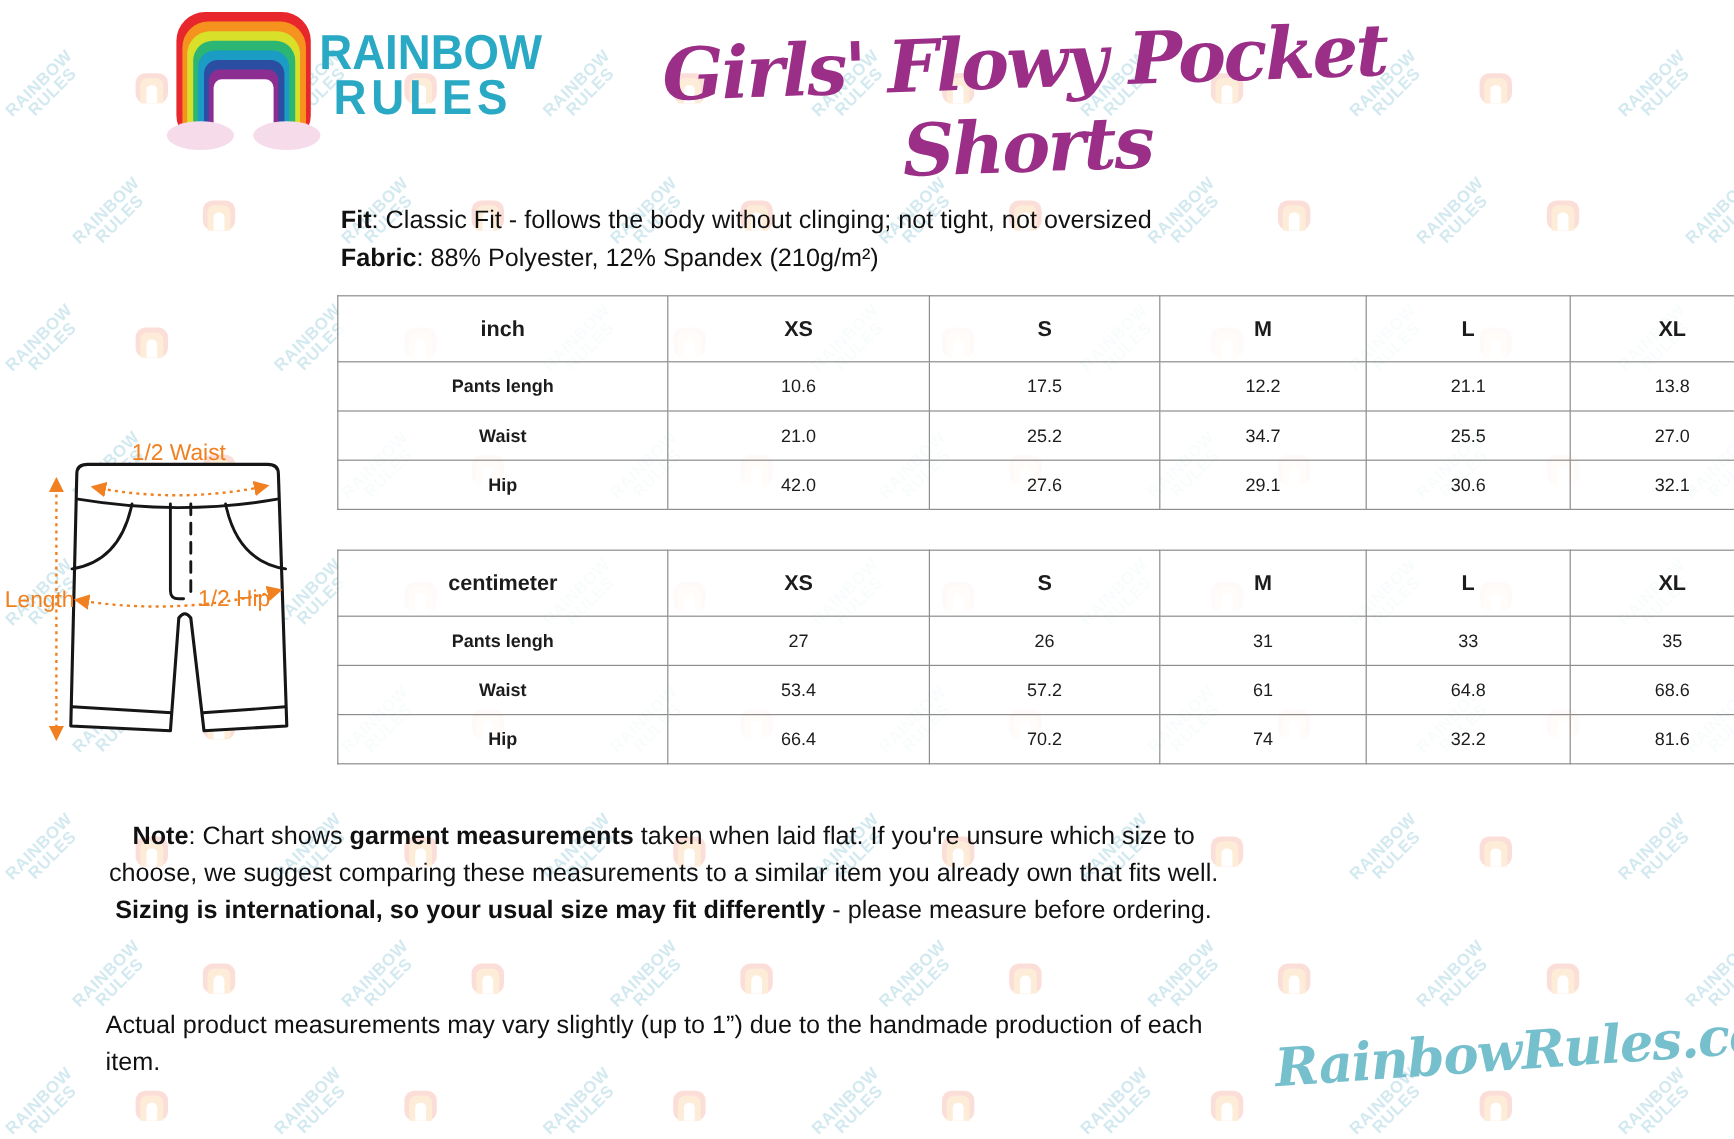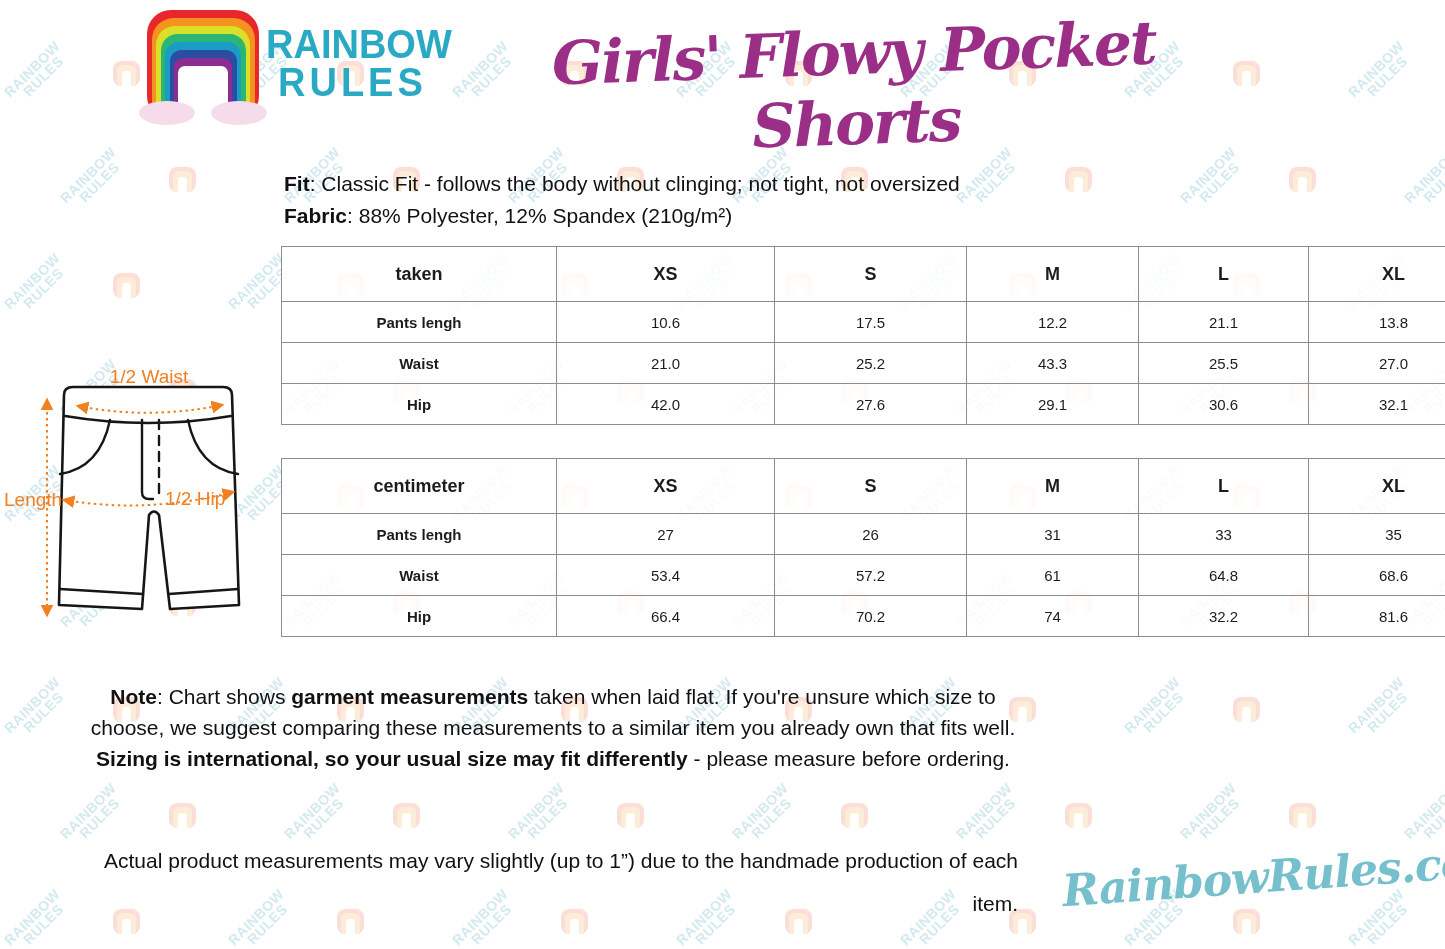--- a/index.html
+++ b/index.html
@@ -49,22 +49,22 @@
   #size-table-0 { top:246px; }
   #size-table-1 { top:458px; }
 
   
   .size-diagram { position:absolute; left:2px; top:368px; width:252px; height:292px; }
 
   
   .note { position:absolute; left:88px; top:681px; width:930px; text-align:center;
           font-size:21px; line-height:31px; color:#111111; }
   .note b { font-weight:bold; }
-  .variance { position:absolute; left:88px; top:839px; width:930px; text-align:right;
-              font-size:21px; line-height:43px; color:#111111; }
+  .variance { position:absolute; left:88px; top:839px; width:930px; text-align:left;
+              font-size:21px; line-height:31px; color:#111111; }
 
   
   .website { position:absolute; left:1062px; top:852px; width:380px; text-align:center;
              font-family:"DejaVu Serif", serif; font-style:italic; font-weight:bold;
              font-size:44px; color:#76bfcd; letter-spacing:-1px; transform:rotate(-4deg); }
 </style>
 </head>
 <body>
 
 <div class="canvas">
@@ -429,42 +429,42 @@
         <colgroup>
           <col style="width: 275px;">
           <col style="width: 218px;">
           <col style="width: 192px;">
           <col style="width: 172px;">
           <col style="width: 170px;">
           <col style="width: 170px;">
         </colgroup>
         <thead>
           <tr>
-            <th>taken</th>
+            <th>inch</th>
             <th>XS</th>
             <th>S</th>
             <th>M</th>
             <th>L</th>
             <th>XL</th>
           </tr>
         </thead>
         <tbody>
           <tr>
             <th>Pants lengh</th>
             <td>10.6</td>
             <td>17.5</td>
             <td>12.2</td>
             <td>21.1</td>
             <td>13.8</td>
           </tr>
           <tr>
             <th>Waist</th>
             <td>21.0</td>
             <td>25.2</td>
-            <td>43.3</td>
+            <td>34.7</td>
             <td>25.5</td>
             <td>27.0</td>
           </tr>
           <tr>
             <th>Hip</th>
             <td>42.0</td>
             <td>27.6</td>
             <td>29.1</td>
             <td>30.6</td>
             <td>32.1</td>

